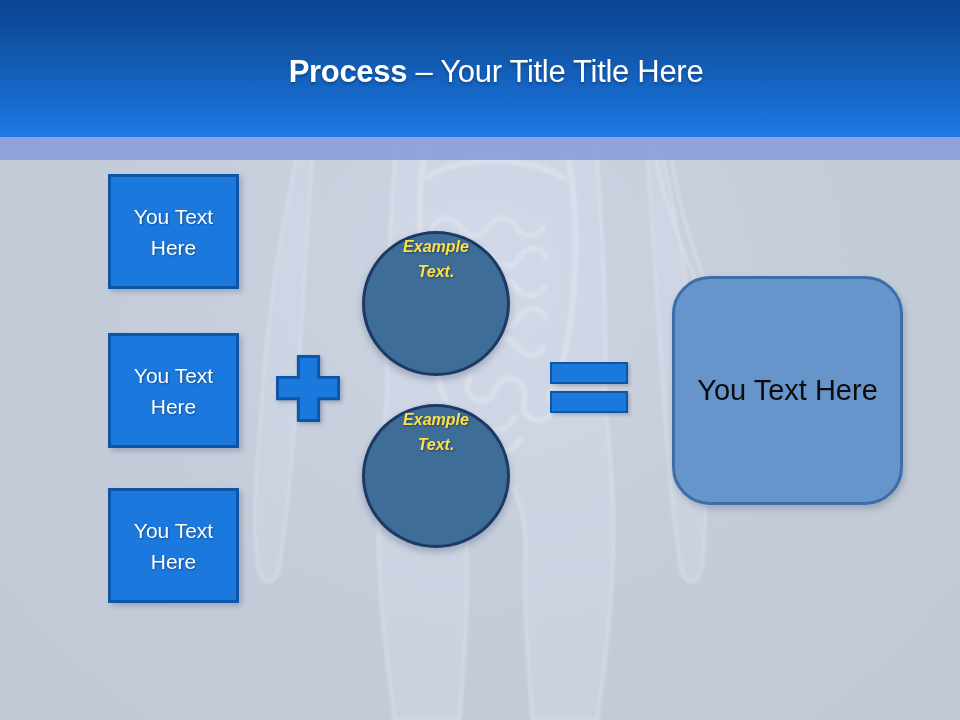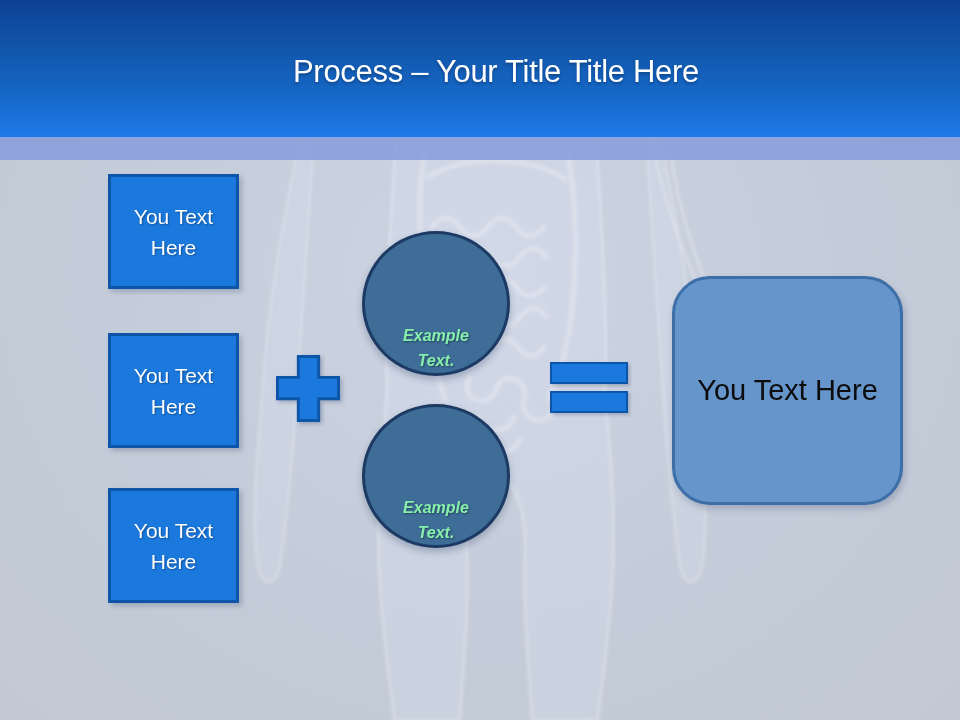--- a/index.html
+++ b/index.html
@@ -14,21 +14,21 @@
     position:absolute;left:0;top:0;width:960px;height:137px;
     background:linear-gradient(180deg,#0c4194 0%,#1156a9 35%,#1668c9 70%,#1f7ae8 100%);
     z-index:4;
   }
   .title{
     position:absolute;left:0;top:54px;width:100%;
     text-align:center;color:#ffffff;font-size:31px;letter-spacing:-0.3px;
     text-shadow:0 2px 3px rgba(0,0,0,0.28);
     white-space:nowrap;
   }
-  .title .em{font-weight:normal;margin-left:32px;}
+  .title .em{font-weight:bold;margin-left:32px;}
 
   
   .band{
     position:absolute;left:0;top:137px;width:960px;height:23px;
     background:rgba(134,156,219,0.85);
     z-index:2;
   }
 
   
   .figure{position:absolute;left:0;top:137px;width:960px;height:583px;z-index:1;}
@@ -44,22 +44,22 @@
     z-index:3;padding:0 14px;
   }
   .sq1{top:174px;} .sq2{top:333px;} .sq3{top:488px;}
 
   .plus-wrap{position:absolute;left:276px;top:355px;width:64px;height:67px;z-index:3;
     filter:drop-shadow(2px 2px 2px rgba(40,60,100,0.3));}
 
   .circle{
     position:absolute;left:362px;width:148px;height:145px;box-sizing:border-box;
     background:#3e6d98;border:3px solid #1c3a63;border-radius:50%;
-    display:flex;align-items:flex-end;justify-content:center;text-align:center;
-    color:#86efac;font-size:16px;font-weight:bold;font-style:italic;line-height:25px;
+    display:flex;align-items:flex-start;justify-content:center;text-align:center;
+    color:#fde047;font-size:16px;font-weight:bold;font-style:italic;line-height:25px;
     text-shadow:1px 1px 2px rgba(0,0,0,0.4);
     box-shadow:0 4px 7px rgba(30,50,90,0.28);
     z-index:3;padding:0 30px;
   }
   .c1{top:231px;} .c2{top:404px;height:144px;}
 
   .equals{position:absolute;left:550px;top:362px;width:78px;z-index:3;}
   .equals .bar{
     width:78px;height:22px;box-sizing:border-box;
     background:#1b79de;border:2.5px solid #0d55a8;

